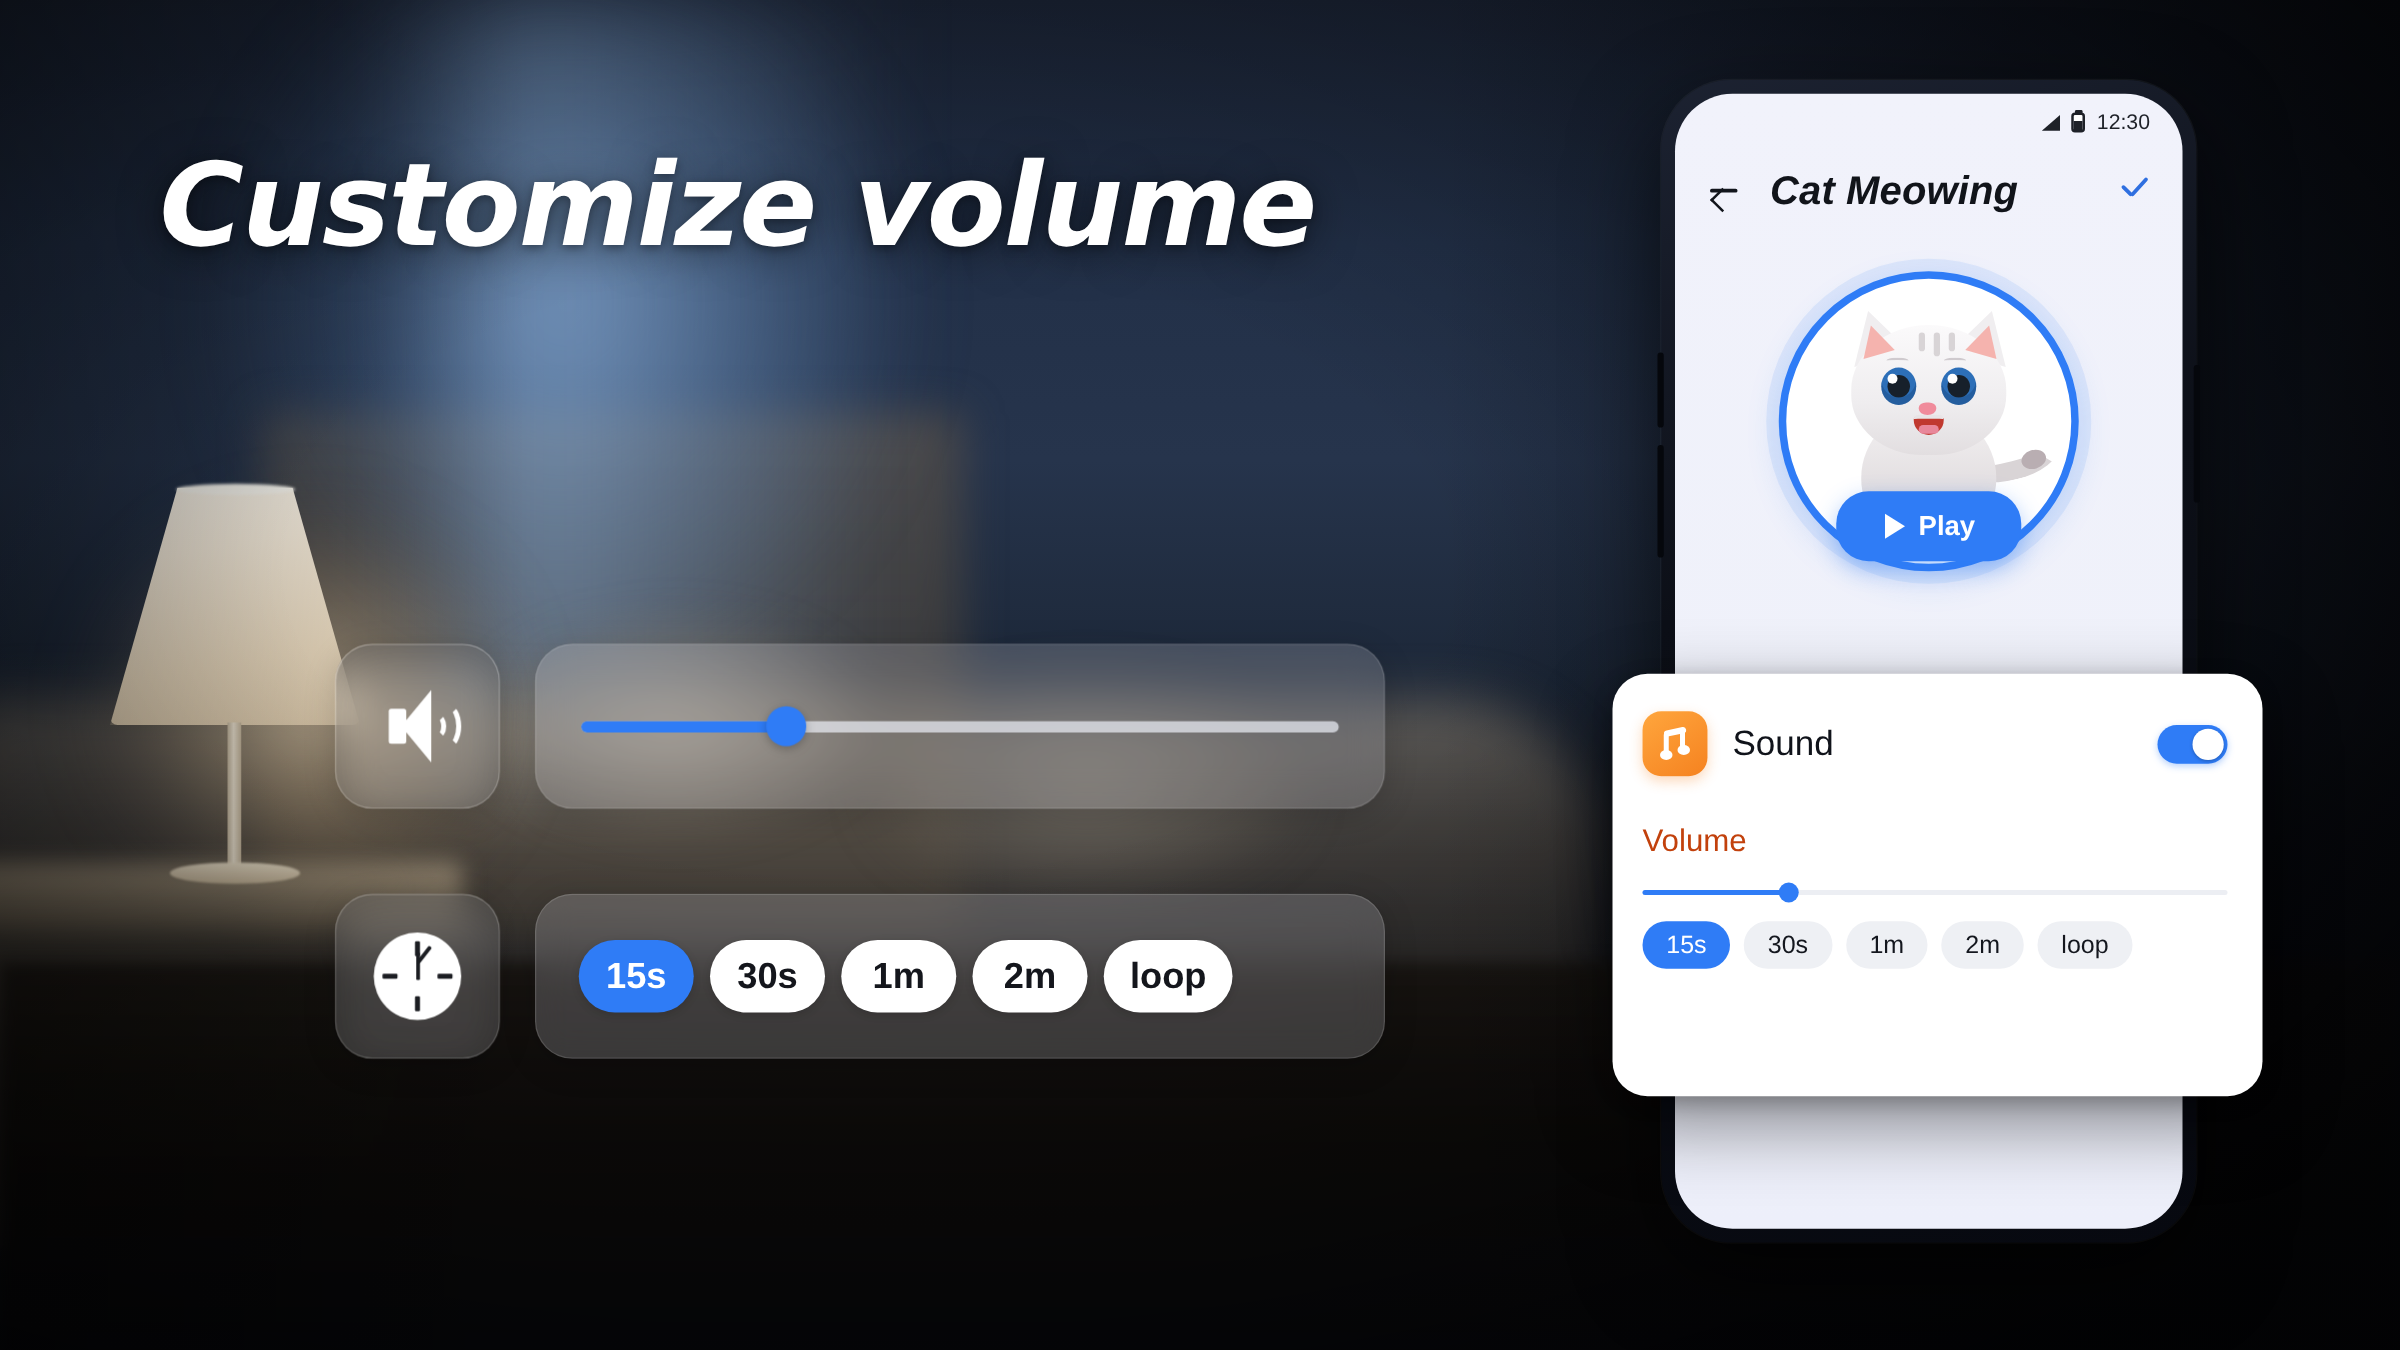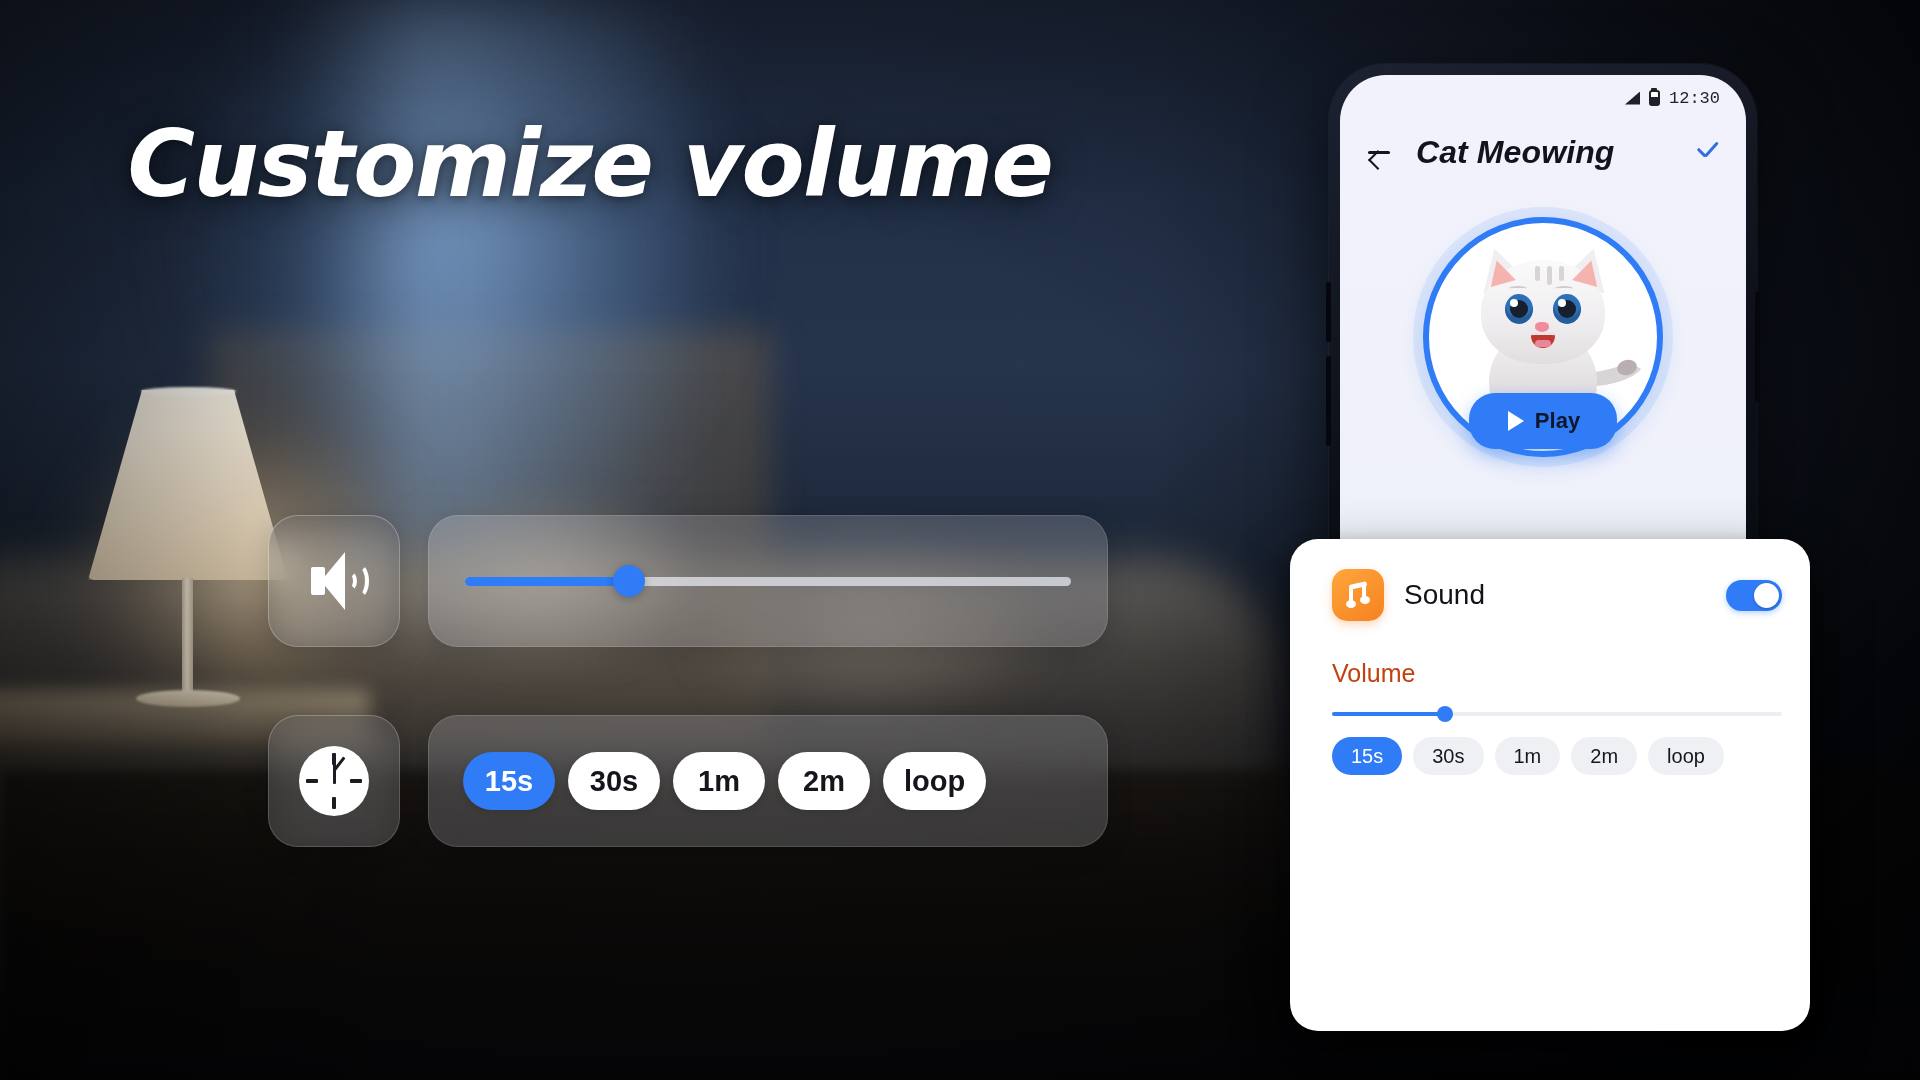--- a/index.html
+++ b/index.html
@@ -264,21 +264,21 @@
   .side-btn { position: absolute; background: #05070c; border-radius: 3px; }
   .vol-up   { left: -3px; top: 218px; width: 5px; height: 60px; }
   .vol-dn   { left: -3px; top: 292px; width: 5px; height: 90px; }
   .pwr      { right: -3px; top: 228px; width: 5px; height: 110px; }
 
   
   .statusbar {
     position: absolute; left: 0; top: 0; width: 100%; height: 46px;
     display: flex; align-items: center; justify-content: flex-end;
     gap: 9px; padding-right: 26px;
-    color: #1e2128; font-size: 17px; font-weight: 500; font-family: Liberation Mono, monospace;
+    color: #1e2128; font-size: 17px; font-weight: 500;
   }
   .sig { width: 15px; height: 13px; background: #1e2128; clip-path: polygon(100% 0, 100% 100%, 0 100%); }
   .bat {
     width: 11px; height: 16px; border: 2px solid #1e2128; border-radius: 3px;
     position: relative; background: linear-gradient(180deg, #fff 0 38%, #1e2128 38% 100%);
   }
   .bat::after {
     content: ''; position: absolute; left: 50%; top: -4px; margin-left: -3px;
     width: 6px; height: 3px; background: #1e2128; border-radius: 1px 1px 0 0;
   }
@@ -407,39 +407,39 @@
     content:''; position:absolute; left: 4px; bottom: 1px; width: 16px; height: 7px;
     background: #e8879a; border-radius: 10px;
   }
 
   .play-btn {
     position: absolute; left: 50%; top: 318px; margin-left: -74px;
     width: 148px; height: 56px;
     border-radius: 26px;
     background: #2f7cf6;
     display: flex; align-items: center; justify-content: center; gap: 11px;
-    color: #0f172a; font-size: 22px; font-weight: 700;
+    color: #ffffff; font-size: 22px; font-weight: 700;
     box-shadow: 0 6px 18px rgba(47,124,246,.40);
     z-index: 6;
   }
   .play-tri {
     width: 0; height: 0;
     border-top: 10px solid transparent; border-bottom: 10px solid transparent;
     border-left: 16px solid #fff;
     margin-left: 2px;
   }
 
   
   .sound-card {
     position: absolute; left: 1290px; top: 539px;
-    width: 520px; height: 492px;
+    width: 520px; height: 338px;
     background: #ffffff;
     border-radius: 28px;
     box-shadow: 0 22px 60px rgba(0,0,0,.45), 0 4px 16px rgba(0,0,0,.22);
-    padding: 30px 28px 0 42px;
+    padding: 30px 28px 0 24px;
   }
   .sc-head { display: flex; align-items: center; }
   .sc-icon {
     width: 52px; height: 52px; border-radius: 15px;
     background: linear-gradient(145deg, #ffa63d, #f58220);
     display: flex; align-items: center; justify-content: center;
     box-shadow: 0 4px 10px rgba(245,130,32,.30);
   }
   .note { position: relative; width: 24px; height: 26px; }
   .note .stem { position: absolute; right: 4px; top: 1px; width: 3.6px; height: 19px; background: #fff; border-radius: 2px; }

